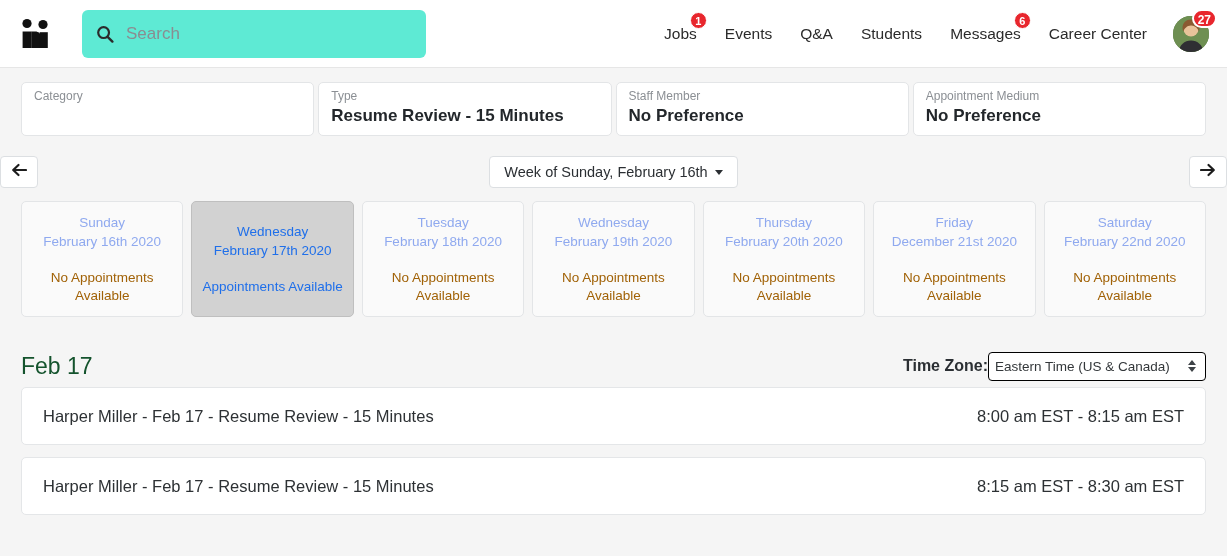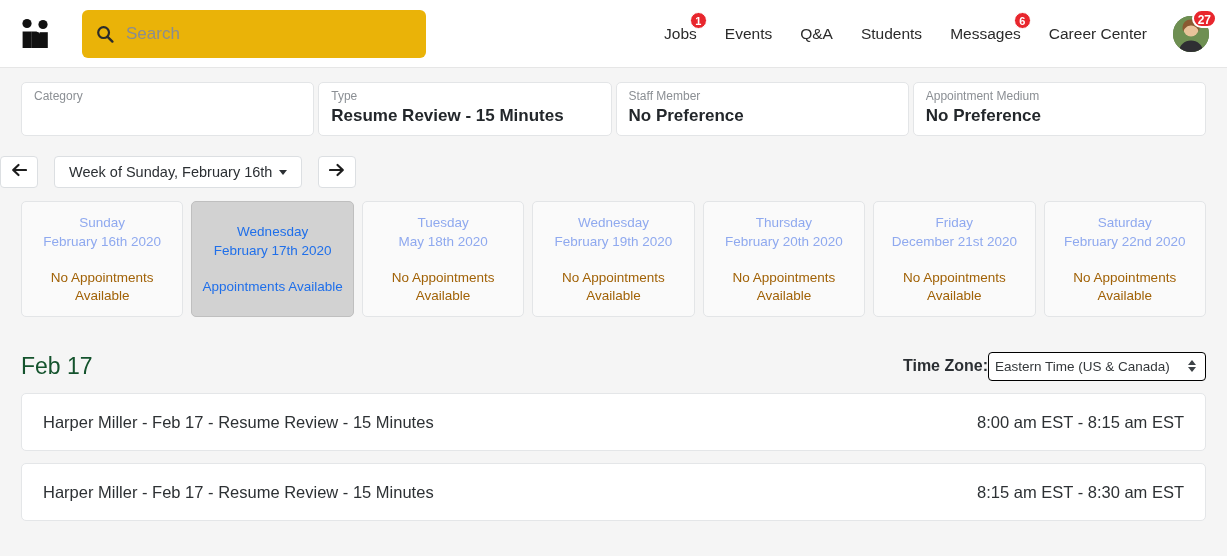--- a/index.html
+++ b/index.html
@@ -21,21 +21,21 @@
     position: relative;
   }
   .logo {
     width: 44px; height: 44px;
     display: flex; align-items: center; justify-content: center;
     flex: 0 0 auto;
   }
   .search-box {
     margin-left: 24px;
     width: 344px; height: 48px;
-    background: #eab308;
+    background: #5eead4;
     border-radius: 6px;
     display: flex;
     align-items: center;
     padding: 0 14px;
   }
   .search-icon { width: 18px; height: 18px; flex: 0 0 auto; margin-right: 12px; }
   .search-input {
     border: none; outline: none; background: transparent;
     font-family: "Liberation Sans", sans-serif;
     font-size: 17px; color: #2d2d2d;
@@ -114,21 +114,21 @@
     font-weight: bold;
     color: #23272b;
     line-height: 24px;
     white-space: nowrap;
     overflow: hidden;
   }
 
   
   .weeknav {
     display: flex;
-    justify-content: flex-start;
+    justify-content: space-between;
     align-items: center;
     gap: 16px;
     margin-top: 20px;
   }
   .arrow-btn {
     width: 38px; height: 32px;
     background: #fff;
     border: 1px solid #dcdfe2;
     border-radius: 4px;
     display: flex; align-items: center; justify-content: center;
@@ -241,21 +241,21 @@
   .tz-arrows i {
     display: block;
     width: 0; height: 0;
     border-left: 4px solid transparent;
     border-right: 4px solid transparent;
   }
   .tz-arrows i.up { border-bottom: 5px solid #3d4246; }
   .tz-arrows i.down { border-top: 5px solid #3d4246; }
 
   
-  .appts { padding: 0 21px; margin-top: 10px; }
+  .appts { padding: 0 21px; margin-top: 4px; }
   .appt-row {
     background: #fff;
     border: 1px solid #e4e6e8;
     border-radius: 5px;
     height: 58px;
     display: flex;
     align-items: center;
     padding: 0 21px;
     margin-bottom: 12px;
     cursor: pointer;
@@ -372,21 +372,21 @@
     <div class="day-date">February 16th 2020</div>
     <div class="day-status">No Appointments Available</div>
   </div>
   <div class="day-card selected">
     <div class="day-name">Wednesday</div>
     <div class="day-date">February 17th 2020</div>
     <div class="day-status">Appointments Available</div>
   </div>
   <div class="day-card">
     <div class="day-name">Tuesday</div>
-    <div class="day-date">May 18th 2020</div>
+    <div class="day-date">February 18th 2020</div>
     <div class="day-status">No Appointments Available</div>
   </div>
   <div class="day-card">
     <div class="day-name">Wednesday</div>
     <div class="day-date">February 19th 2020</div>
     <div class="day-status">No Appointments Available</div>
   </div>
   <div class="day-card">
     <div class="day-name">Thursday</div>
     <div class="day-date">February 20th 2020</div>

